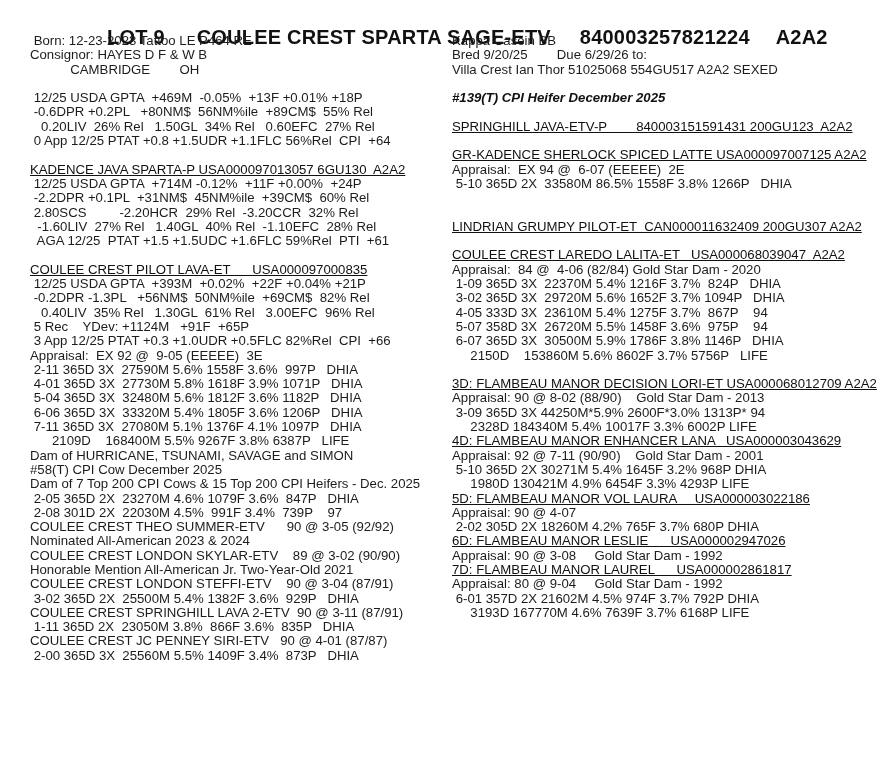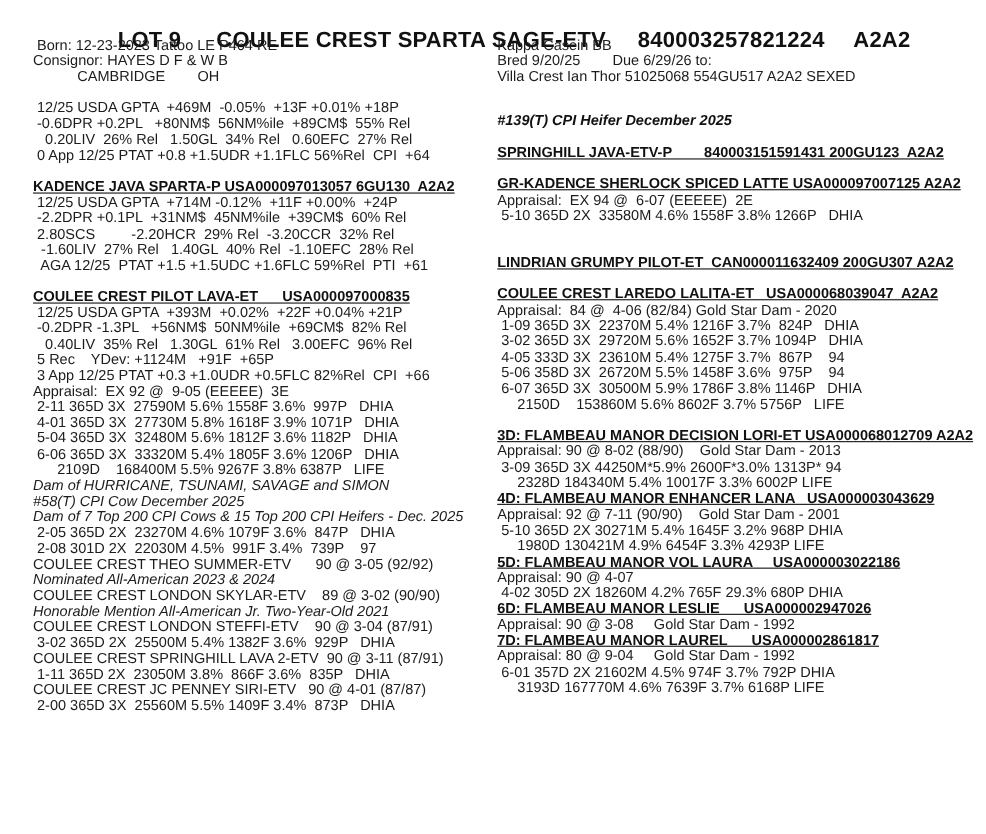--- a/index.html
+++ b/index.html
@@ -31,23 +31,23 @@
   }
   .col.left  { left: 30px;  width: 436px; }
   .col.right { left: 452px; width: 444px; }
   .line {
     white-space: pre;
     font-size: 13.2px;
     line-height: 14.3px;
     height: 14.3px;
     color: #1c1c1c;
   }
-  .line.bu { font-weight: bold; text-decoration: underline; color: #111; }
-  .line.i  { font-style: italic; }
-  .line.bi { font-weight: bold; font-style: italic; color: #111; margin-top: 12px; }
+  .line.bu { font-weight: normal; text-decoration: underline; color: #111; }
+  .line.i  { }
+  .line.bi { font-weight: bold; font-style: italic; color: #111; }
 </style>
 </head>
 <body>
 
 <div class="page">
 
   <div class="title-row">
     <span>LOT 9</span><span class="tgap1">COULEE CREST SPARTA SAGE-ETV</span><span class="tgap2">840003257821224</span><span class="tgap3">A2A2</span>
   </div>
 
@@ -73,20 +73,21 @@
       <div class="line"> 12/25 USDA GPTA  +393M  +0.02%  +22F +0.04% +21P</div>
       <div class="line"> -0.2DPR -1.3PL   +56NM$  50NM%ile  +69CM$  82% Rel</div>
       <div class="line">   0.40LIV  35% Rel   1.30GL  61% Rel   3.00EFC  96% Rel</div>
       <div class="line"> 5 Rec    YDev: +1124M   +91F  +65P</div>
       <div class="line"> 3 App 12/25 PTAT +0.3 +1.0UDR +0.5FLC 82%Rel  CPI  +66</div>
       <div class="line">Appraisal:  EX 92 @  9-05 (EEEEE)  3E</div>
       <div class="line"> 2-11 365D 3X  27590M 5.6% 1558F 3.6%  997P   DHIA</div>
       <div class="line"> 4-01 365D 3X  27730M 5.8% 1618F 3.9% 1071P   DHIA</div>
       <div class="line"> 5-04 365D 3X  32480M 5.6% 1812F 3.6% 1182P   DHIA</div>
       <div class="line"> 6-06 365D 3X  33320M 5.4% 1805F 3.6% 1206P   DHIA</div>
+      <div class="line"> 7-11 365D 3X  27080M 5.1% 1376F 4.1% 1097P   DHIA</div>
       <div class="line">      2109D    168400M 5.5% 9267F 3.8% 6387P   LIFE</div>
       <div class="line i">Dam of HURRICANE, TSUNAMI, SAVAGE and SIMON</div>
       <div class="line i">#58(T) CPI Cow December 2025</div>
       <div class="line i">Dam of 7 Top 200 CPI Cows &amp; 15 Top 200 CPI Heifers - Dec. 2025</div>
       <div class="line"> 2-05 365D 2X  23270M 4.6% 1079F 3.6%  847P   DHIA</div>
       <div class="line"> 2-08 301D 2X  22030M 4.5%  991F 3.4%  739P    97</div>
       <div class="line">COULEE CREST THEO SUMMER-ETV      90 @ 3-05 (92/92)</div>
       <div class="line i">Nominated All-American 2023 &amp; 2024</div>
       <div class="line">COULEE CREST LONDON SKYLAR-ETV    89 @ 3-02 (90/90)</div>
       <div class="line i">Honorable Mention All-American Jr. Two-Year-Old 2021</div>
@@ -103,45 +104,45 @@
   <div class="line">Kappa Casein BB</div>
       <div class="line">Bred 9/20/25        Due 6/29/26 to:</div>
       <div class="line">Villa Crest Ian Thor 51025068 554GU517 A2A2 SEXED</div>
       <div class="line">&nbsp;</div>
       <div class="line bi">#139(T) CPI Heifer December 2025</div>
       <div class="line">&nbsp;</div>
       <div class="line bu">SPRINGHILL JAVA-ETV-P        840003151591431 200GU123  A2A2</div>
       <div class="line">&nbsp;</div>
       <div class="line bu">GR-KADENCE SHERLOCK SPICED LATTE USA000097007125 A2A2</div>
       <div class="line">Appraisal:  EX 94 @  6-07 (EEEEE)  2E</div>
-      <div class="line"> 5-10 365D 2X  33580M 4.6% 1558F 3.8% 1266P   DHIA</div>
+      <div class="line"> 5-10 365D 2X  33580M 86.5% 1558F 3.8% 1266P   DHIA</div>
       <div class="line">&nbsp;</div>
       <div class="line">&nbsp;</div>
       <div class="line bu">LINDRIAN GRUMPY PILOT-ET  CAN000011632409 200GU307 A2A2</div>
       <div class="line">&nbsp;</div>
       <div class="line bu">COULEE CREST LAREDO LALITA-ET   USA000068039047  A2A2</div>
       <div class="line">Appraisal:  84 @  4-06 (82/84) Gold Star Dam - 2020</div>
       <div class="line"> 1-09 365D 3X  22370M 5.4% 1216F 3.7%  824P   DHIA</div>
       <div class="line"> 3-02 365D 3X  29720M 5.6% 1652F 3.7% 1094P   DHIA</div>
       <div class="line"> 4-05 333D 3X  23610M 5.4% 1275F 3.7%  867P    94</div>
-      <div class="line"> 5-06 358D 3X  26720M 5.5% 1458F 3.6%  975P    94</div>
+      <div class="line"> 5-07 358D 3X  26720M 5.5% 1458F 3.6%  975P    94</div>
       <div class="line"> 6-07 365D 3X  30500M 5.9% 1786F 3.8% 1146P   DHIA</div>
       <div class="line">     2150D    153860M 5.6% 8602F 3.7% 5756P   LIFE</div>
       <div class="line">&nbsp;</div>
       <div class="line bu">3D: FLAMBEAU MANOR DECISION LORI-ET USA000068012709 A2A2</div>
       <div class="line">Appraisal: 90 @ 8-02 (88/90)    Gold Star Dam - 2013</div>
       <div class="line"> 3-09 365D 3X 44250M*5.9% 2600F*3.0% 1313P* 94</div>
       <div class="line">     2328D 184340M 5.4% 10017F 3.3% 6002P LIFE</div>
       <div class="line bu">4D: FLAMBEAU MANOR ENHANCER LANA   USA000003043629</div>
       <div class="line">Appraisal: 92 @ 7-11 (90/90)    Gold Star Dam - 2001</div>
       <div class="line"> 5-10 365D 2X 30271M 5.4% 1645F 3.2% 968P DHIA</div>
       <div class="line">     1980D 130421M 4.9% 6454F 3.3% 4293P LIFE</div>
       <div class="line bu">5D: FLAMBEAU MANOR VOL LAURA     USA000003022186</div>
       <div class="line">Appraisal: 90 @ 4-07</div>
-      <div class="line"> 4-02 305D 2X 18260M 4.2% 765F 29.3% 680P DHIA</div>
+      <div class="line"> 2-02 305D 2X 18260M 4.2% 765F 3.7% 680P DHIA</div>
       <div class="line bu">6D: FLAMBEAU MANOR LESLIE      USA000002947026</div>
       <div class="line">Appraisal: 90 @ 3-08     Gold Star Dam - 1992</div>
       <div class="line bu">7D: FLAMBEAU MANOR LAUREL      USA000002861817</div>
       <div class="line">Appraisal: 80 @ 9-04     Gold Star Dam - 1992</div>
       <div class="line"> 6-01 357D 2X 21602M 4.5% 974F 3.7% 792P DHIA</div>
       <div class="line">     3193D 167770M 4.6% 7639F 3.7% 6168P LIFE</div>
     </div>
 
 </div>
 

